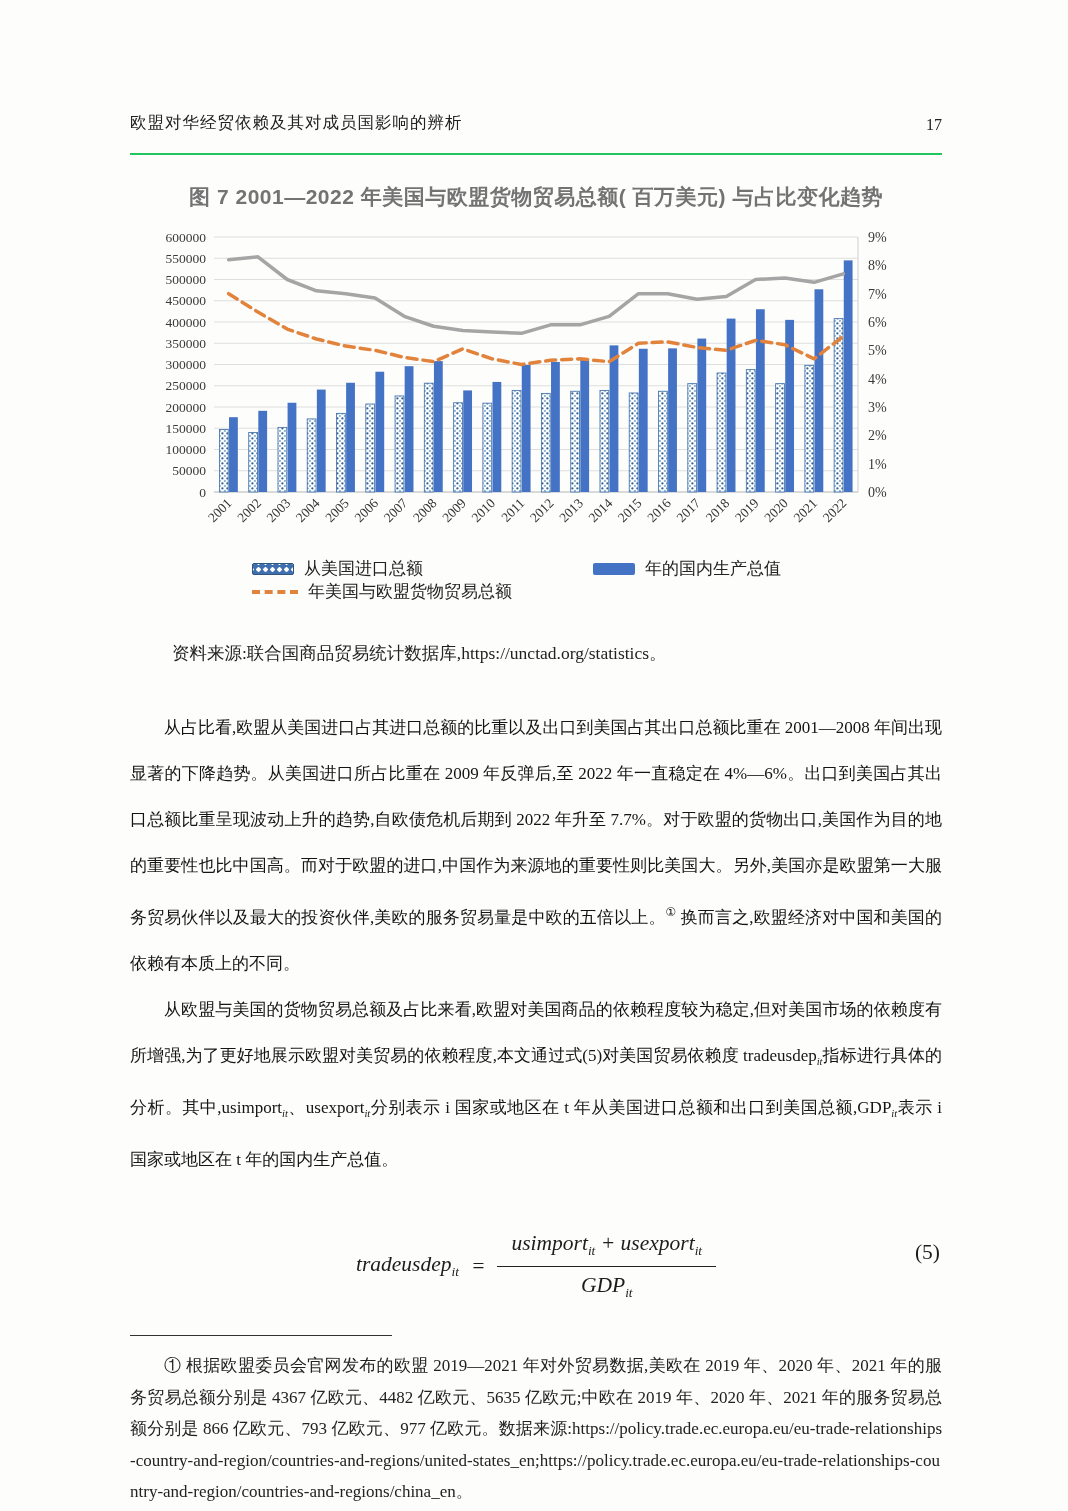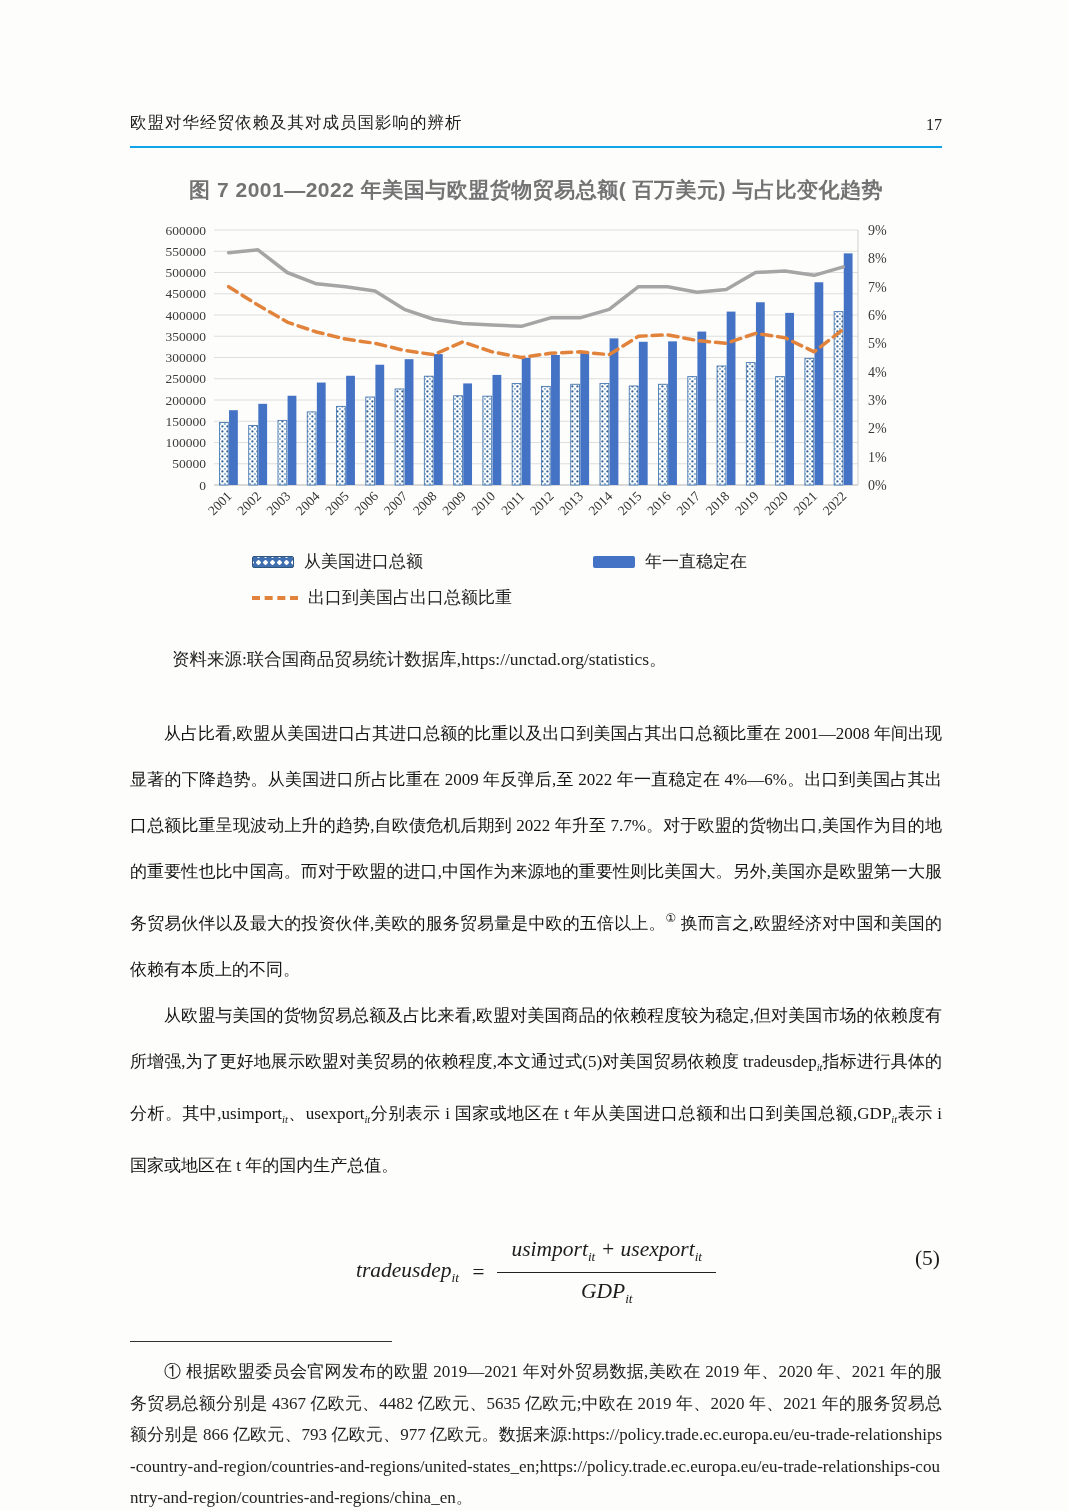--- a/index.html
+++ b/index.html
@@ -8,22 +8,22 @@
     min-height: 1511px;
     background: #fdfdfc;
     font-family: "Liberation Serif", "DejaVu Serif", serif;
     color: #1c1c1c;
   }
   .page { padding: 112px 126px 50px 130px; }
 
   
   .running-head {
     display: flex; justify-content: space-between; align-items: flex-end;
-    padding-bottom: 12px;
-    border-bottom: 2px solid #0ea5e9;
+    padding-bottom: 19px;
+    border-bottom: 2px solid #22c55e;
   }
   .running-head .head-title { font-size: 16.5px; letter-spacing: 1px; color: #222; }
   .running-head .page-num { font-size: 16px; color: #222; }
 
   
   .figure-title {
     margin-top: 28px;
     text-align: center;
     font-family: "Liberation Sans", "DejaVu Sans", sans-serif;
     font-weight: bold;
@@ -34,21 +34,20 @@
 
   
   .chart-block { margin: 16px 0 0 16px; width: 762px; }
   #chart-host svg text { font-family: "Liberation Serif", "DejaVu Serif", serif; }
 
   
   .legend {
     margin: 4px 0 16px 0;
     display: grid;
     grid-template-columns: 52% 48%;
-    row-gap: 13px;
     padding-left: 106px;
     font-size: 17px;
     color: #222;
   }
   .legend-item { display: flex; align-items: center; gap: 10px; }
   .swatch { flex: 0 0 auto; }
   .swatch.bar-hatched {
     width: 42px; height: 12px; border-radius: 2px;
     background-color: #3f6fae;
     background-image: radial-gradient(circle, #ffffff 2px, rgba(255,255,255,0) 2.4px);
@@ -239,25 +238,25 @@
           </g>
         </svg></div>
 
     <div class="legend">
       <div class="legend-item">
         <span class="swatch bar-hatched"></span>
         <span>从美国进口总额</span>
       </div>
       <div class="legend-item">
         <span class="swatch bar-solid"></span>
-        <span>年一直稳定在</span>
+        <span>年的国内生产总值</span>
       </div>
       <div class="legend-item">
         <span class="swatch line-dashed"></span>
-        <span>出口到美国占出口总额比重</span>
+        <span>年美国与欧盟货物贸易总额</span>
       </div>
     </div>
   </div>
 
   <div class="source-note">资料来源:联合国商品贸易统计数据库,https://unctad.org/statistics。</div>
 
   <div class="body-text">
     <p class="para"><span>从占比看,欧盟从美国进口占其进口总额的比重以及出口到美国占其出口总额比重在 2001—2008 年间出现显著的下降趋势。从美国进口所占比重在 2009 年反弹后,至 2022 年一直稳定在 4%—6%。出口到美国占其出口总额比重呈现波动上升的趋势,自欧债危机后期到 2022 年升至 7.7%。对于欧盟的货物出口,美国作为目的地的重要性也比中国高。而对于欧盟的进口,中国作为来源地的重要性则比美国大。另外,美国亦是欧盟第一大服务贸易伙伴以及最大的投资伙伴,美欧的服务贸易量是中欧的五倍以上。</span><sup>①</sup><span> 换而言之,欧盟经济对中国和美国的依赖有本质上的不同。</span></p>
     <p class="para"><span>从欧盟与美国的货物贸易总额及占比来看,欧盟对美国商品的依赖程度较为稳定,但对美国市场的依赖度有所增强,为了更好地展示欧盟对美贸易的依赖程度,本文通过式(5)对美国贸易依赖度 </span><span class="seg-i">tradeusdep</span><sub>it</sub><span>指标进行具体的分析。其中,</span><span class="seg-i">usimport</span><sub>it</sub><span>、</span><span class="seg-i">usexport</span><sub>it</sub><span>分别表示 </span><span class="seg-i">i</span><span> 国家或地区在 </span><span class="seg-i">t</span><span> 年从美国进口总额和出口到美国总额,</span><span class="seg-i">GDP</span><sub>it</sub><span>表示 </span><span class="seg-i">i</span><span> 国家或地区在 </span><span class="seg-i">t</span><span> 年的国内生产总值。</span></p>
   </div>

